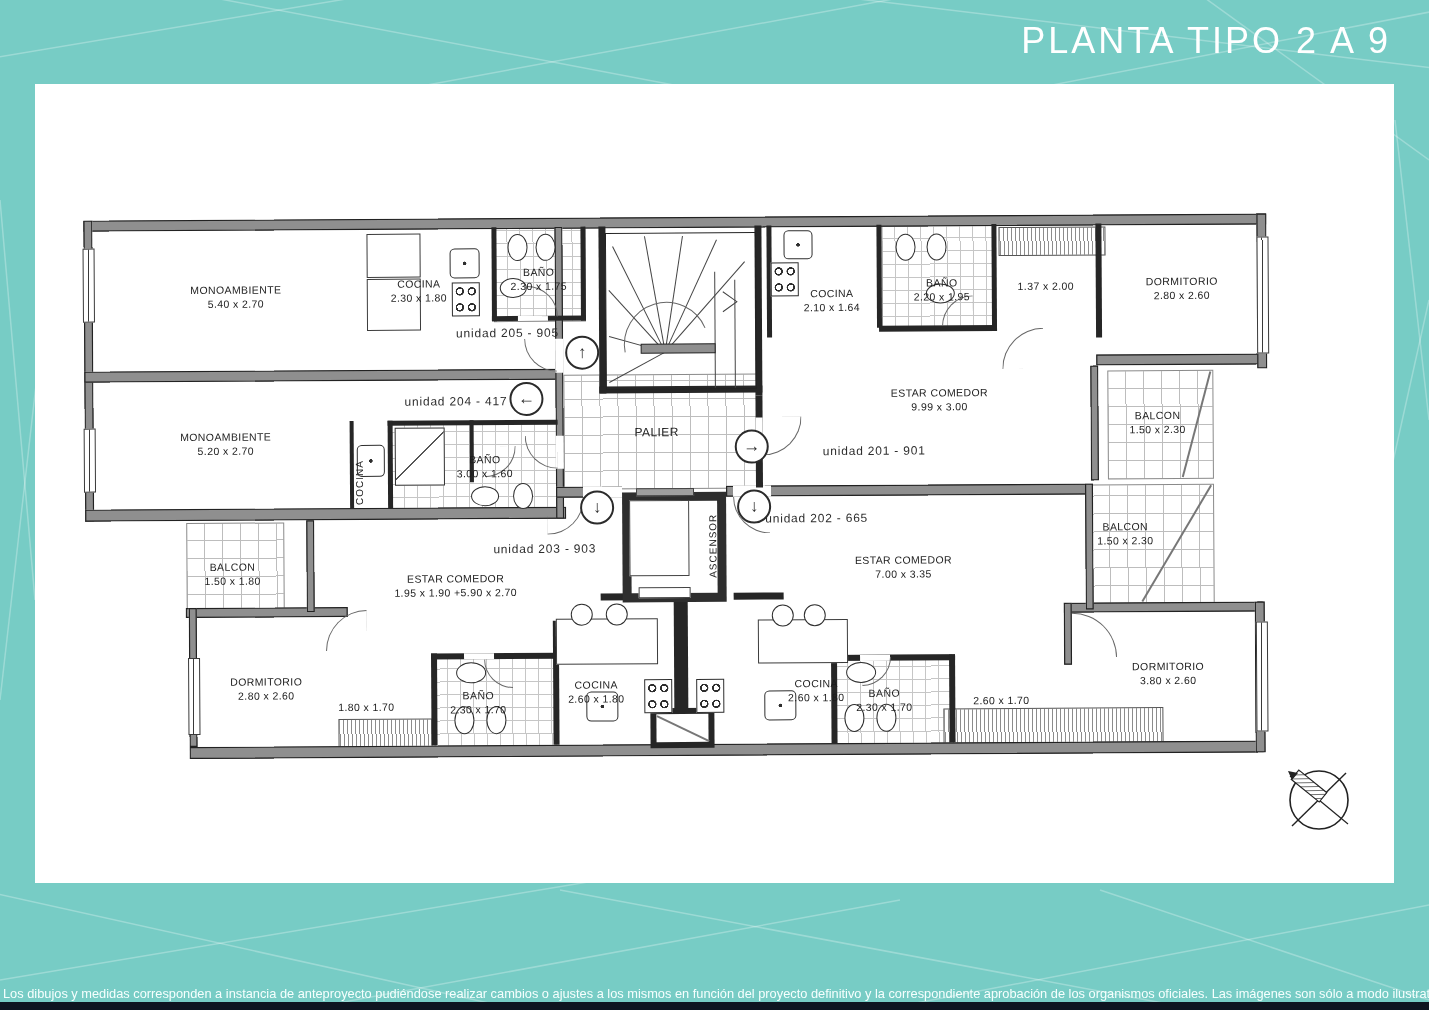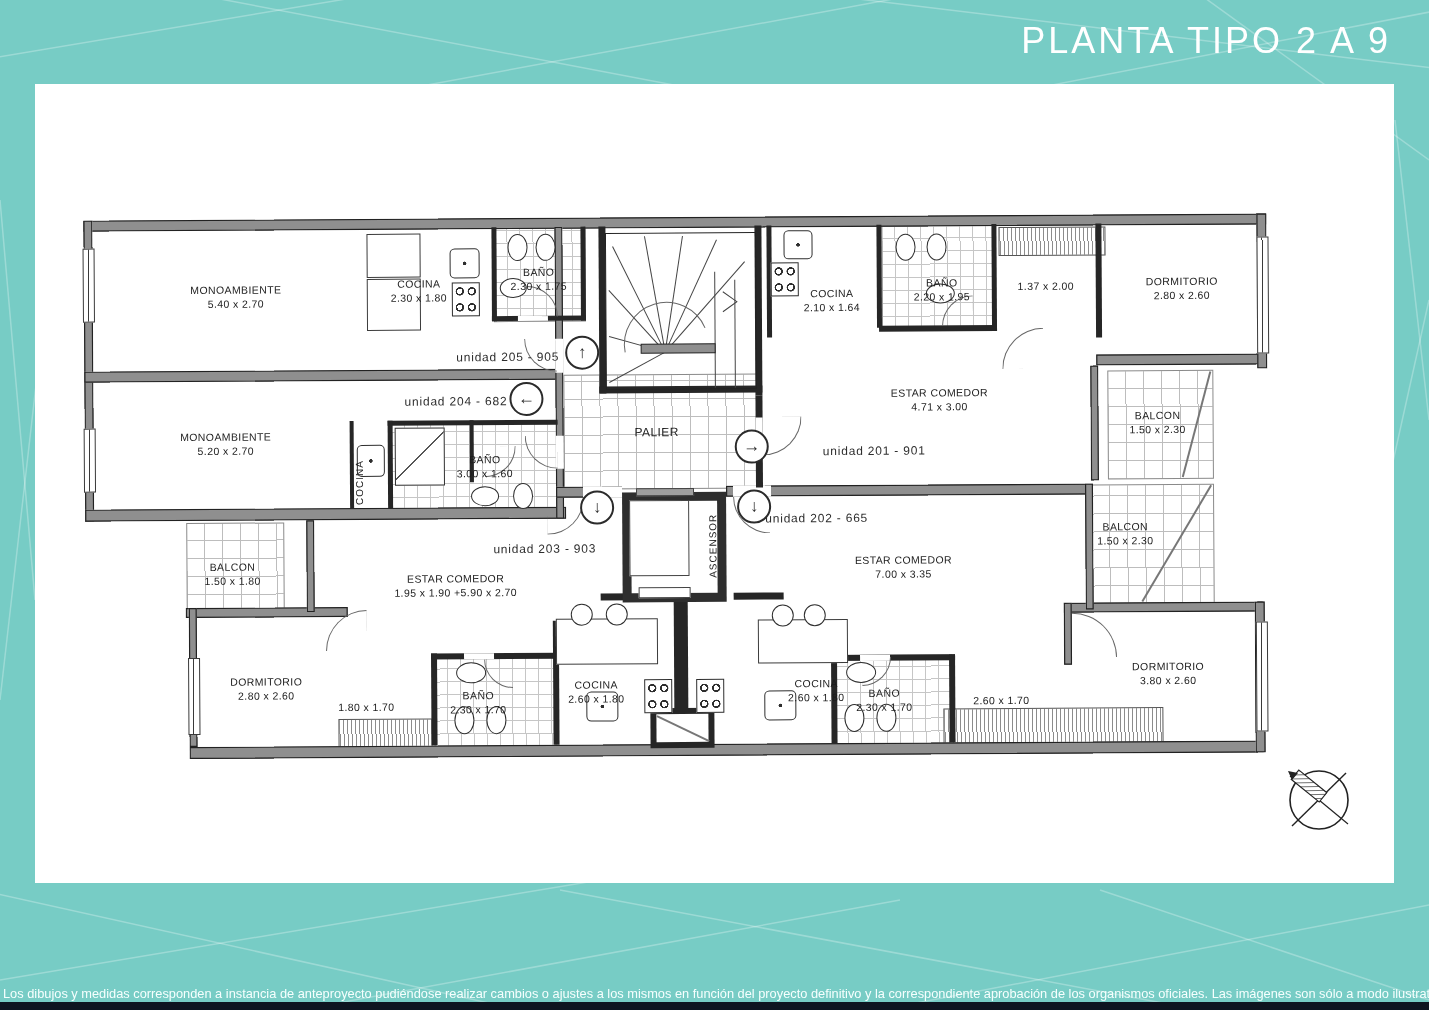--- a/index.html
+++ b/index.html
@@ -280,22 +280,22 @@
 
   <div class="room-label" style="left:152px;top:76px;">
     <span class="nm">MONOAMBIENTE</span><span>5.40 x 2.70</span>
   </div>
   <div class="room-label" style="left:335px;top:71px;">
     <span class="nm">COCINA</span><span>2.30 x 1.80</span>
   </div>
   <div class="room-label" style="left:455px;top:60px;">
     <span class="nm">BAÑO</span><span>2.30 x 1.75</span>
   </div>
-  <div class="unit-label" style="left:372px;top:144px;">unidad 205 - 905</div>
-  <div class="unit-label" style="left:320px;top:188px;">unidad 204 - 682</div>
+  <div class="unit-label" style="left:372px;top:120px;">unidad 205 - 905</div>
+  <div class="unit-label" style="left:320px;top:188px;">unidad 204 - 417</div>
   <div class="room-label" style="left:141px;top:223px;">
     <span class="nm">MONOAMBIENTE</span><span>5.20 x 2.70</span>
   </div>
   <span class="vlabel" style="left:269px;top:248px;height:50px;">COCINA</span>
   <div class="room-label" style="left:400px;top:247px;">
     <span class="nm">BAÑO</span><span>3.00 x 1.60</span>
   </div>
   <div class="room-label" style="left:572px;top:220px;font-size:12px;">
     <span class="nm">PALIER</span>
   </div>
@@ -305,21 +305,21 @@
   <div class="room-label" style="left:858px;top:73px;">
     <span class="nm">BAÑO</span><span>2.20 x 1.95</span>
   </div>
   <div class="room-label" style="left:962px;top:77px;">
     <span>1.37 x 2.00</span>
   </div>
   <div class="room-label" style="left:1098px;top:73px;">
     <span class="nm">DORMITORIO</span><span>2.80 x 2.60</span>
   </div>
   <div class="room-label" style="left:855px;top:183px;">
-    <span class="nm">ESTAR COMEDOR</span><span>4.71 x 3.00</span>
+    <span class="nm">ESTAR COMEDOR</span><span>9.99 x 3.00</span>
   </div>
   <div class="unit-label" style="left:738px;top:240px;">unidad 201 - 901</div>
   <div class="room-label" style="left:1073px;top:207px;">
     <span class="nm">BALCON</span><span>1.50 x 2.30</span>
   </div>
   <div class="unit-label" style="left:680px;top:307px;">unidad 202 - 665</div>
   <div class="room-label" style="left:1040px;top:318px;">
     <span class="nm">BALCON</span><span>1.50 x 2.30</span>
   </div>
   <div class="room-label" style="left:818px;top:350px;">

